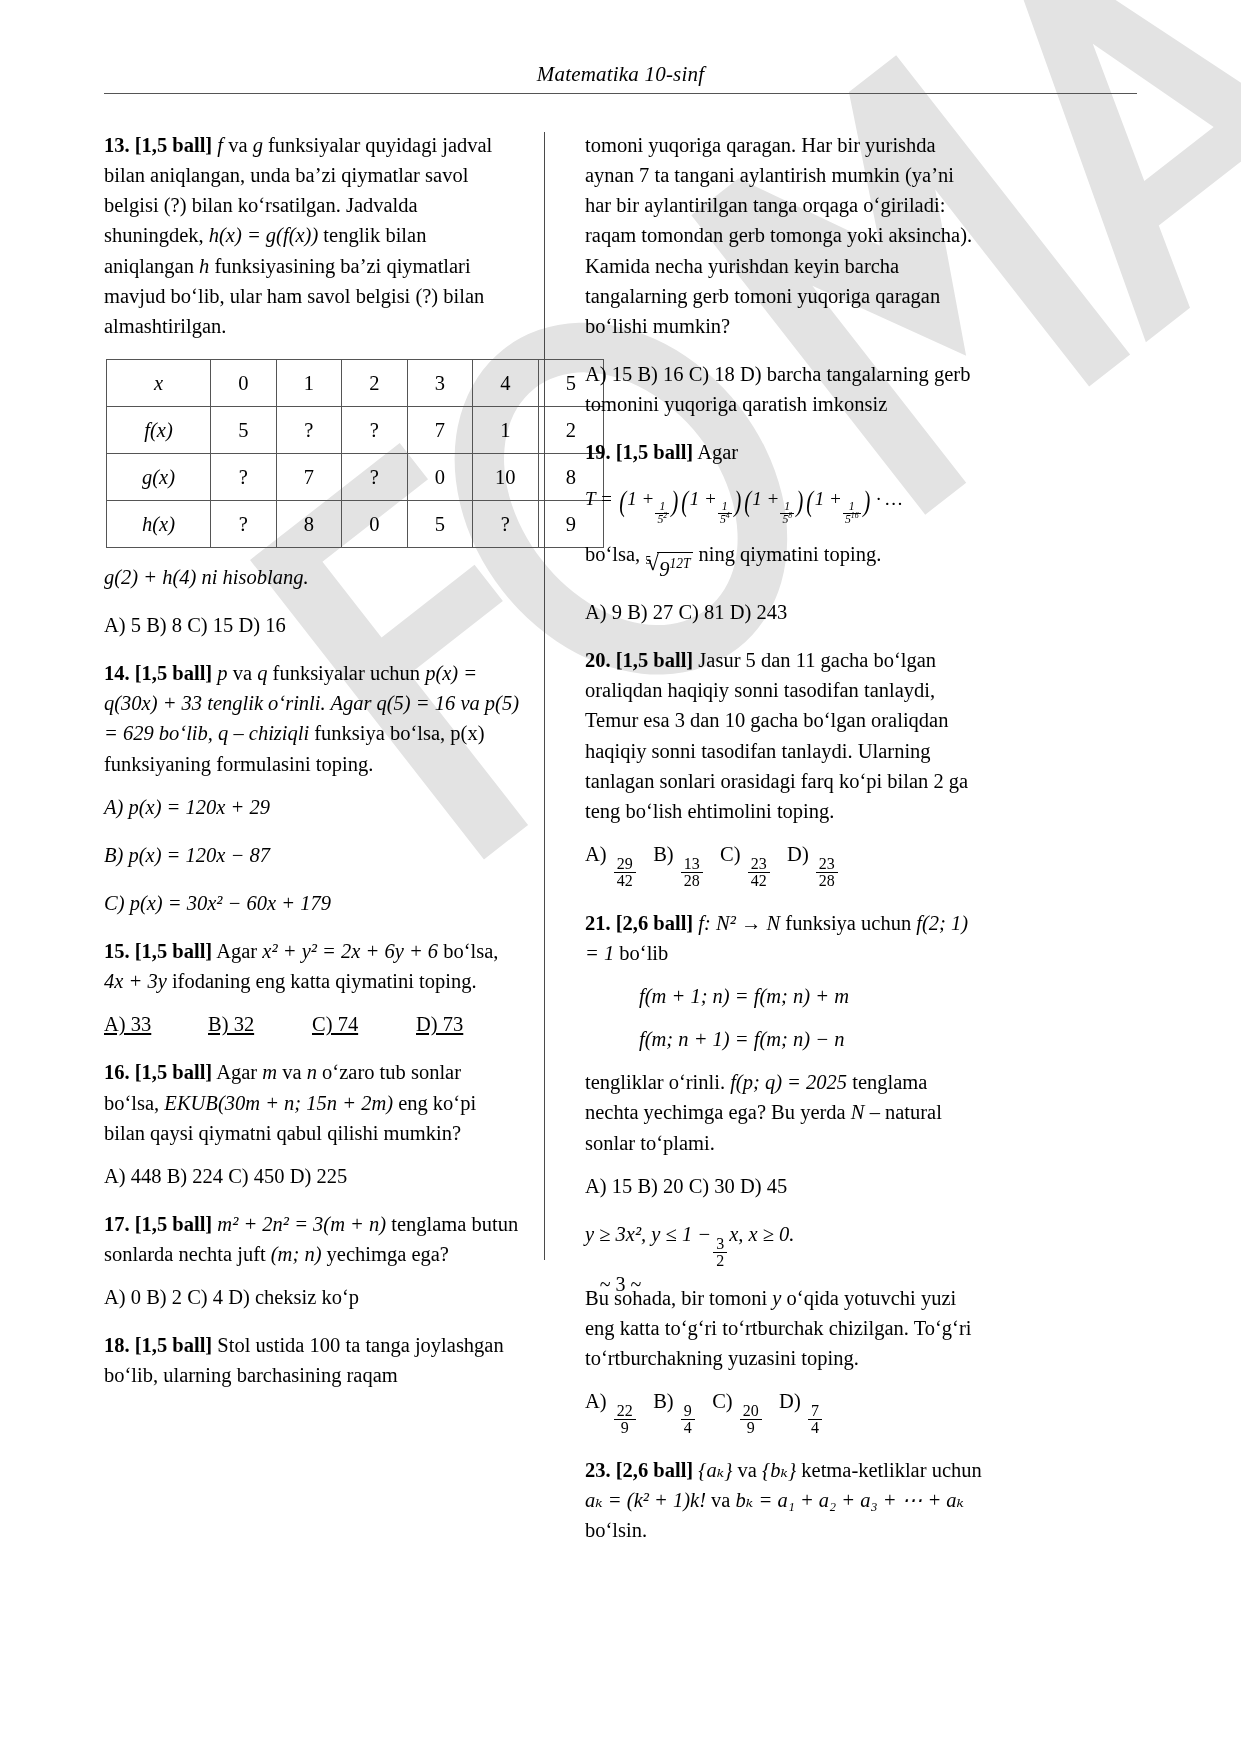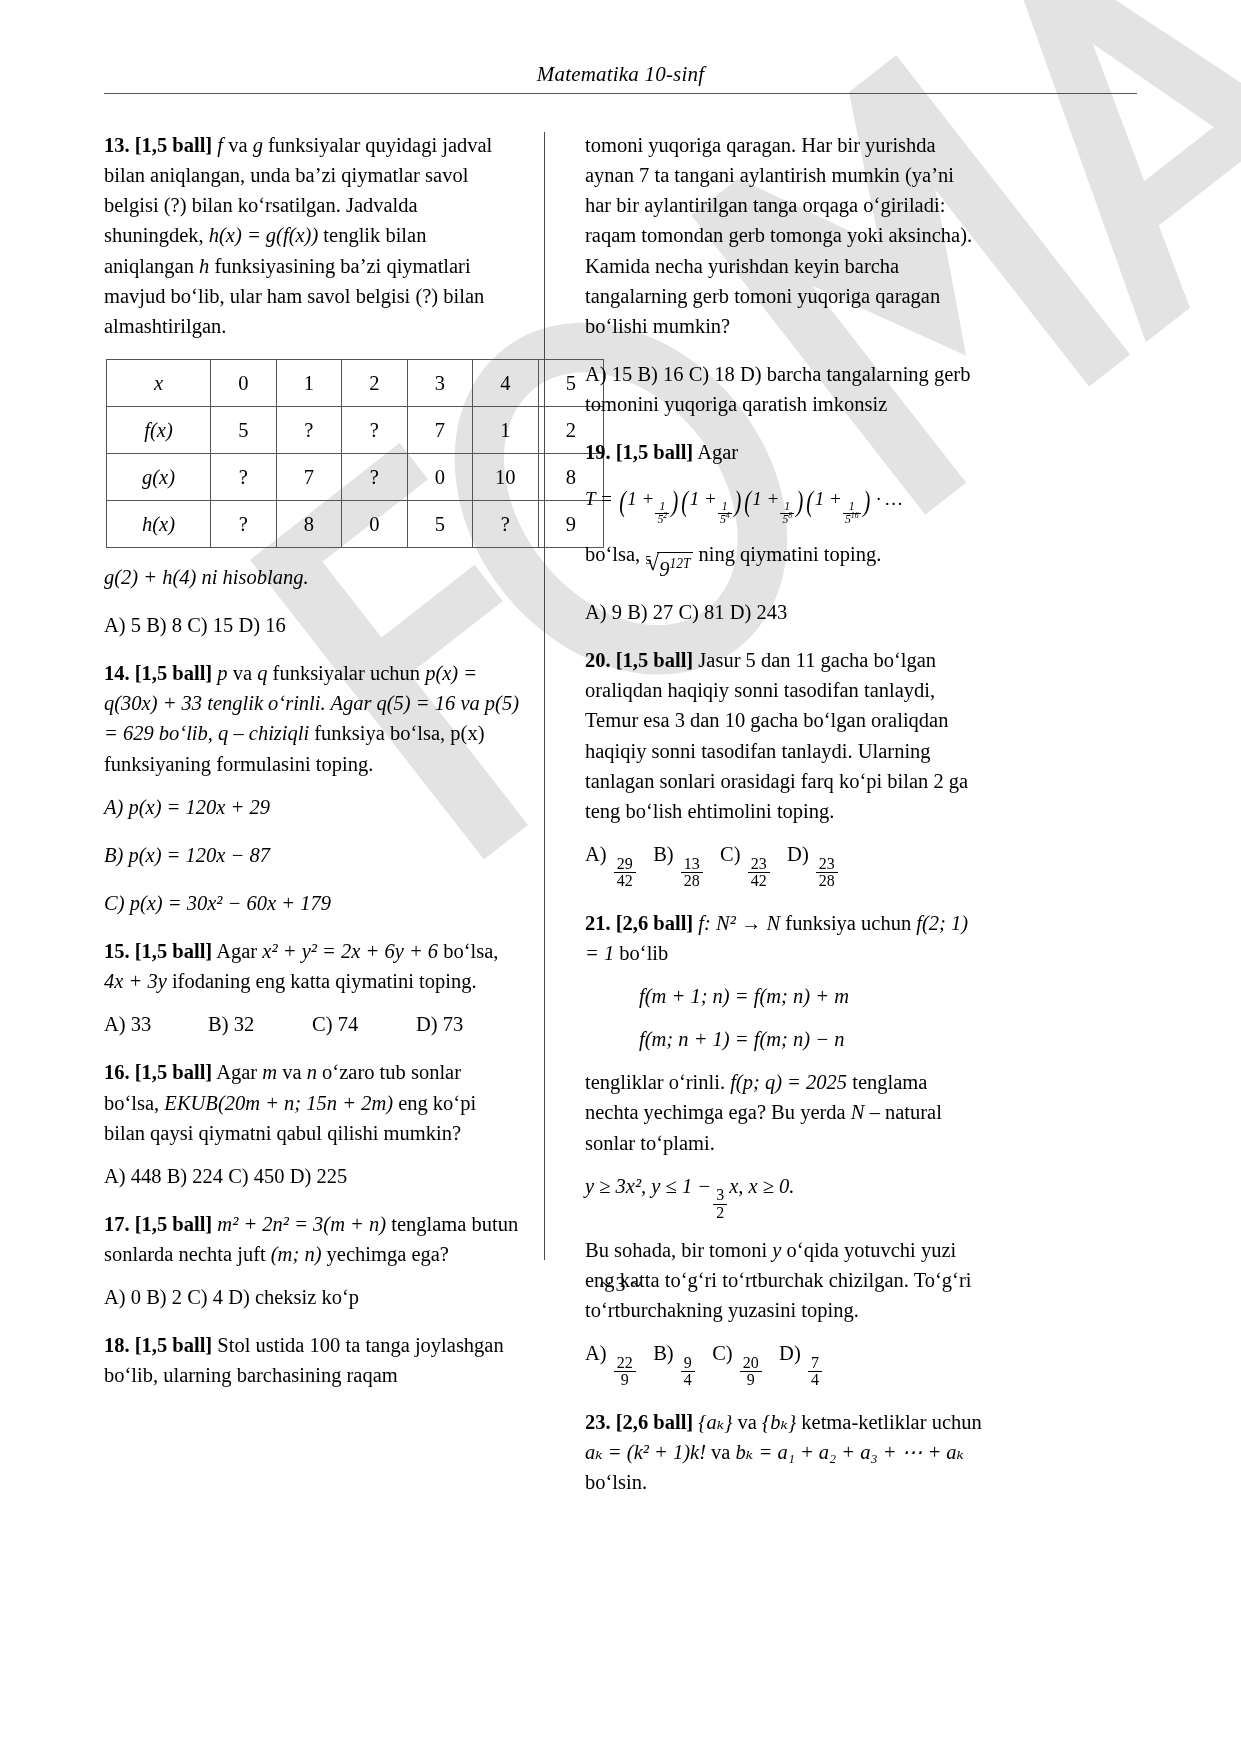--- a/index.html
+++ b/index.html
@@ -67,21 +67,21 @@
   }
 
   p.q { margin: 0 0 18px 0; text-align: left; }
   p.tight { margin-bottom: 13px; }
   p.opts { margin: 0 0 18px 0; }
   p.opts-sp {
     margin: 0 0 18px 0;
     display: flex;
     justify-content: flex-start;
   }
-  p.opts-sp span.opt { width: 118px; display: inline-block; }
+  p.opts-sp span.opt { width: 118px; display: inline-block; text-decoration: underline; }
   .bold { font-weight: bold; }
   .mi { font-style: italic; }
   .indent { padding-left: 54px; }
 
   
   .frac {
     display: inline-flex;
     flex-direction: column;
     vertical-align: -0.48em;
     text-align: center;
@@ -255,21 +255,21 @@
       <p class="opts-sp">
         <span class="opt">A) 33</span>
         <span class="opt">B) 32</span>
         <span class="opt">C) 74</span>
         <span class="opt">D) 73</span>
       </p>
 
       <p class="q tight">
         <span class="bold">16.</span>
         <span class="bold">[1,5 ball]</span>
-        <span>Agar </span><span class="mi">m</span><span> va </span><span class="mi">n</span><span> o‘zaro tub sonlar bo‘lsa, </span><span class="mi">EKUB(20m + n;  15n + 2m)</span><span> eng ko‘pi bilan qaysi qiymatni qabul qilishi mumkin?</span>
+        <span>Agar </span><span class="mi">m</span><span> va </span><span class="mi">n</span><span> o‘zaro tub sonlar bo‘lsa, </span><span class="mi">EKUB(30m + n;  15n + 2m)</span><span> eng ko‘pi bilan qaysi qiymatni qabul qilishi mumkin?</span>
       </p>
       <p class="opts">A) 448   B) 224   C) 450   D) 225</p>
 
       <p class="q tight">
         <span class="bold">17.</span>
         <span class="bold">[1,5 ball]</span>
         <span class="mi">m² + 2n² = 3(m + n)</span><span> tenglama butun sonlarda nechta juft </span><span class="mi">(m; n)</span><span> yechimga ega?</span>
       </p>
       <p class="opts">A) 0   B) 2   C) 4   D) cheksiz ko‘p</p>
 
@@ -349,20 +349,21 @@
         <span class="bold">21.</span>
         <span class="bold">[2,6 ball]</span>
         <span class="mi">f: N² → N</span><span> funksiya uchun</span>
         <span class="mi">f(2; 1) = 1</span><span> bo‘lib</span>
       </p>
       <p class="q tight mi indent">f(m + 1; n) = f(m; n) + m</p>
       <p class="q tight mi indent">f(m; n + 1) = f(m; n) − n</p>
       <p class="q tight">
         <span>tengliklar o‘rinli. </span><span class="mi">f(p; q) = 2025</span><span> tenglama nechta yechimga ega? Bu yerda </span><span class="mi">N</span><span> – natural sonlar to‘plami.</span>
       </p>
+      <p class="opts">A) 15   B) 20   C) 30   D) 45</p>
 
       <p class="q tight">
         <span class="mi">y ≥ 3x², y ≤ 1 −</span><span class="frac">
             <span class="num">3</span>
             <span class="den">2</span>
           </span><span class="mi">x, x ≥ 0.</span>
       </p>
       <p class="q tight">
         <span>Bu sohada, bir tomoni </span><span class="mi">y</span><span> o‘qida yotuvchi yuzi eng katta to‘g‘ri to‘rtburchak chizilgan. To‘g‘ri to‘rtburchakning yuzasini toping.</span>
       </p>

